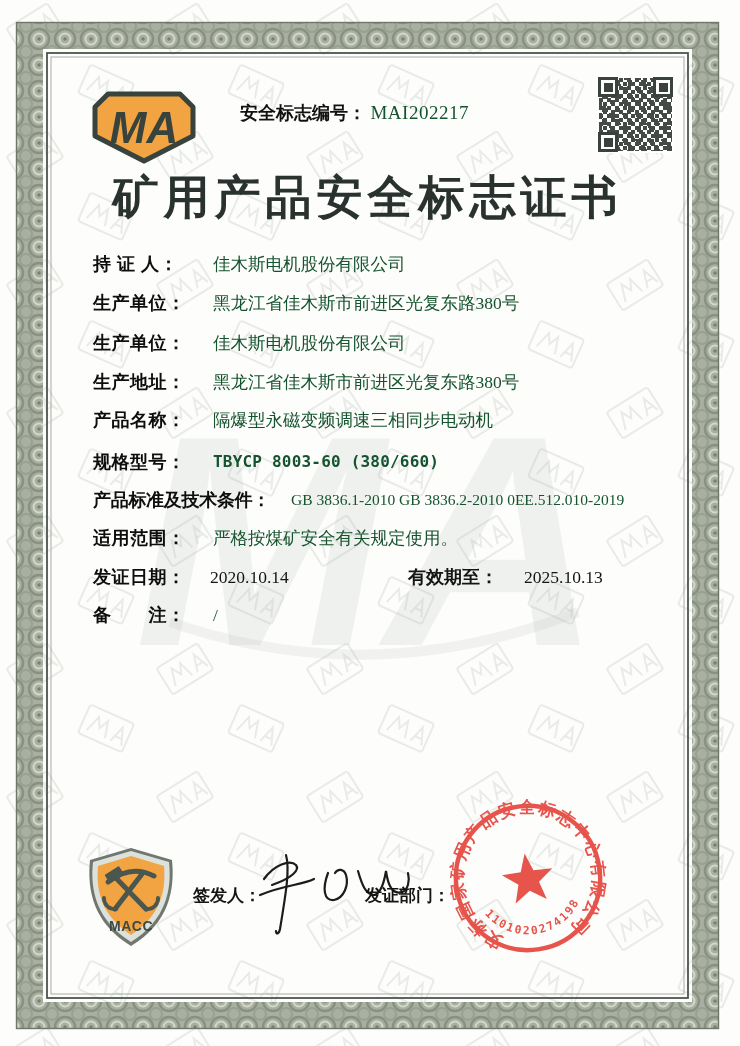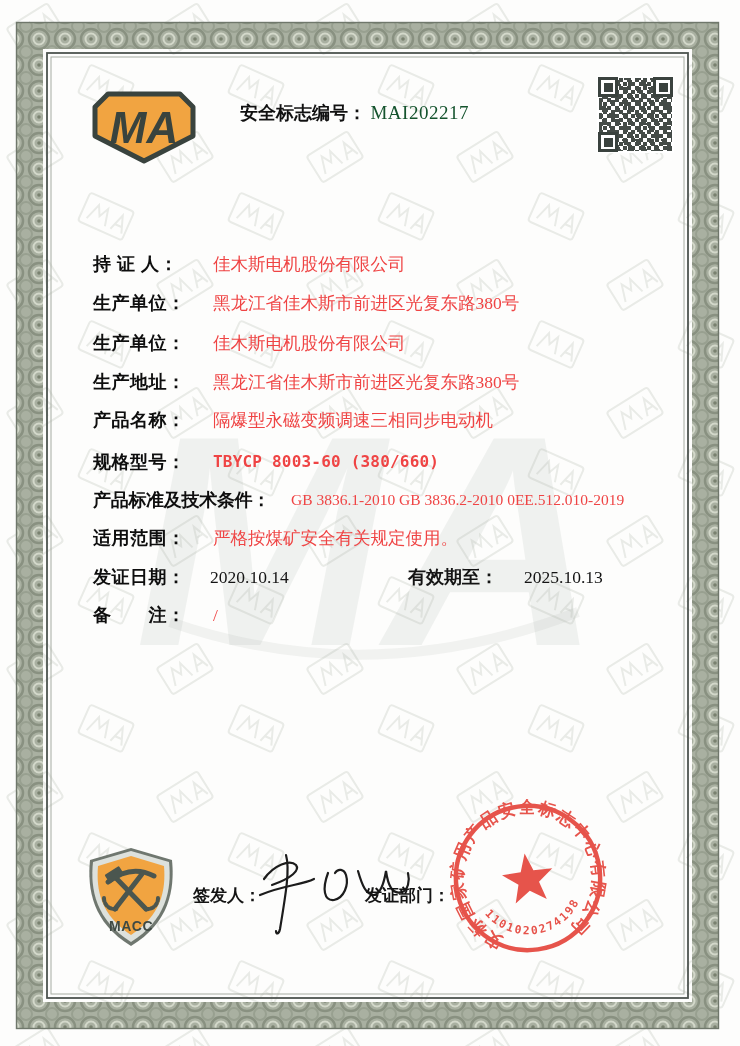--- a/index.html
+++ b/index.html
@@ -19,21 +19,21 @@
     background-size:8px 8px,13px 13px;background-position:0 0,3px 2px;}
   .qr .finder{position:absolute;width:14px;height:14px;border:3.5px solid #3a423e;background:#fff;}
   .qr .finder::after{content:"";position:absolute;inset:2.5px;background:#3a423e;}
   .qr .tl{left:1px;top:1px}.qr .tr{right:1px;top:1px}.qr .bl{left:1px;bottom:1px}
   .title{position:absolute;left:47px;top:167px;width:641px;text-align:center;
          font-family:"Liberation Serif",serif;font-weight:bold;font-size:46px;
          letter-spacing:5px;color:#29322e;}
   
   .row{position:absolute;left:93px;height:24px;line-height:24px;white-space:nowrap;}
   .row .lbl{position:absolute;left:0;font-size:18px;font-weight:bold;color:#0e0e0e;letter-spacing:.5px;}
-  .row .val{position:absolute;left:120px;font-family:"Liberation Serif",serif;font-size:17.5px;color:#ef4444;}
+  .row .val{position:absolute;left:120px;font-family:"Liberation Serif",serif;font-size:17.5px;color:#14532d;}
   .r1{top:252px}.r2{top:291px}.r3{top:331px}.r4{top:370px}.r5{top:408px}
   .r6{top:450px}.r7{top:488px}.r8{top:526px}.r9{top:565px}.r10{top:603px}
   .r6 .val{font-family:"DejaVu Sans Mono",monospace;font-size:16px;font-weight:bold;letter-spacing:.2px;}
   .r7 .lbl{letter-spacing:-.3px;}
   .r7 .val{left:198px;font-size:15.5px;text-align:center;}
   .r9 .val1{position:absolute;left:117px;font-family:"Liberation Serif",serif;font-size:17.5px;}
   .r9 .lbl2{position:absolute;left:315px;font-size:18px;font-weight:bold;}
   .r9 .val2{position:absolute;left:431px;font-family:"Liberation Serif",serif;font-size:17.5px;}
   
   .statement{position:absolute;left:88px;top:699px;width:584px;
@@ -103,20 +103,21 @@
     <span class="num">MAI202217</span>
   </div>
 
   <div class="qr">
     <div class="noise"></div>
     <div class="finder tl"></div>
     <div class="finder tr"></div>
     <div class="finder bl"></div>
   </div>
 
+  <div class="title">矿用产品安全标志证书</div>
 
   <div class="row r1">
     <span class="lbl">持 证 人：</span>
     <span class="val">佳木斯电机股份有限公司</span>
   </div>
   <div class="row r2">
     <span class="lbl">生产单位：</span>
     <span class="val">黑龙江省佳木斯市前进区光复东路380号</span>
   </div>
   <div class="row r3">

